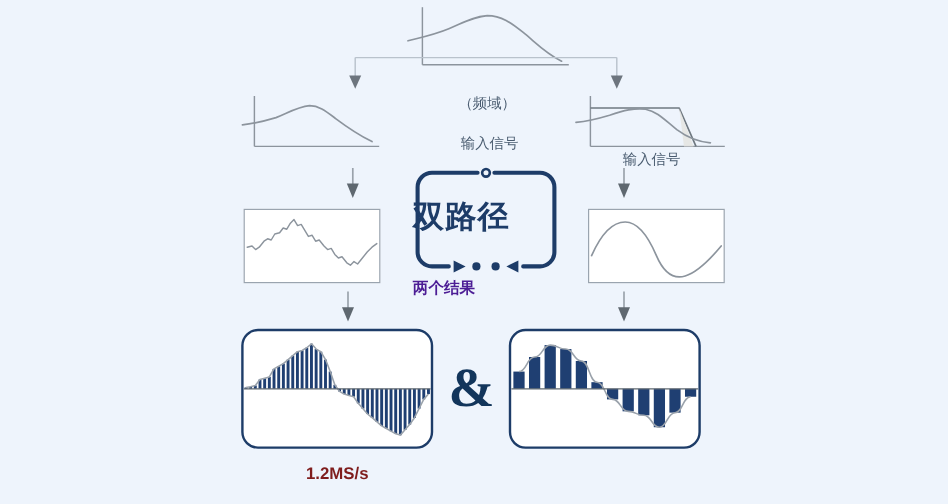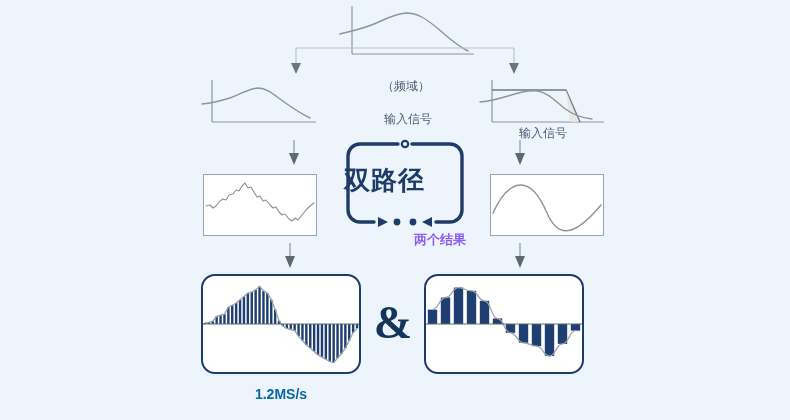--- a/index.html
+++ b/index.html
@@ -20,28 +20,28 @@
     white-space:nowrap;
   }
   .lbl-strong{
     color:#2b4258;
     font-size:15px;
     font-weight:bold;
     text-align:center;
     white-space:nowrap;
   }
   .lbl-mid{
-    color:#8b5cf6;
+    color:#4c1d95;
     font-size:13px;
     font-weight:bold;
-    text-align:right;
+    text-align:left;
     white-space:nowrap;
   }
   .lbl-rate{
-    color:#0369a1;
+    color:#7f1d1d;
     font-size:14px;
     font-weight:bold;
     text-align:center;
     white-space:nowrap;
   }
   .panel-white{
     background:#ffffff;
     border:1px solid #9aa4af;
     box-sizing:border-box;
   }

